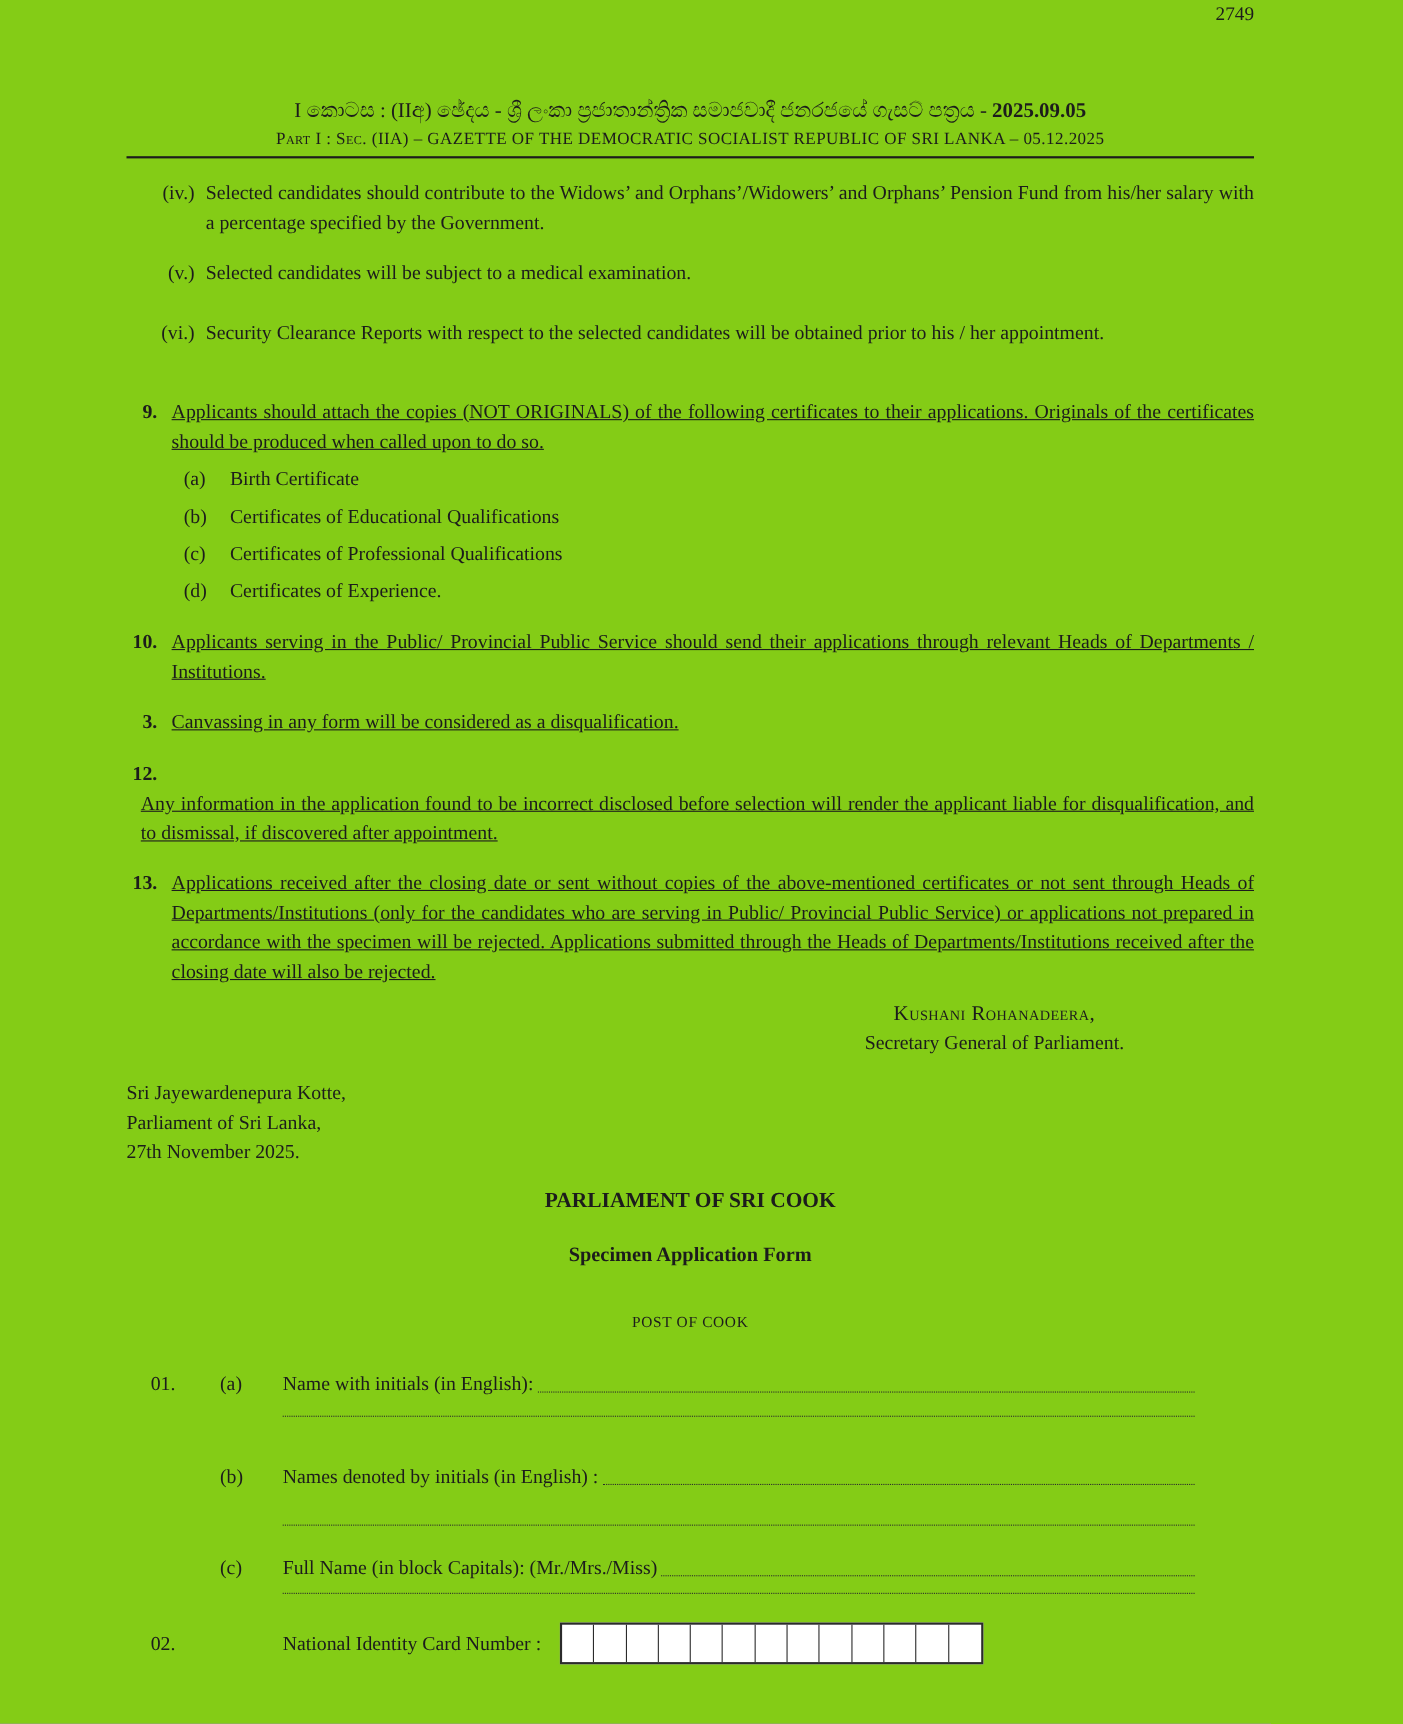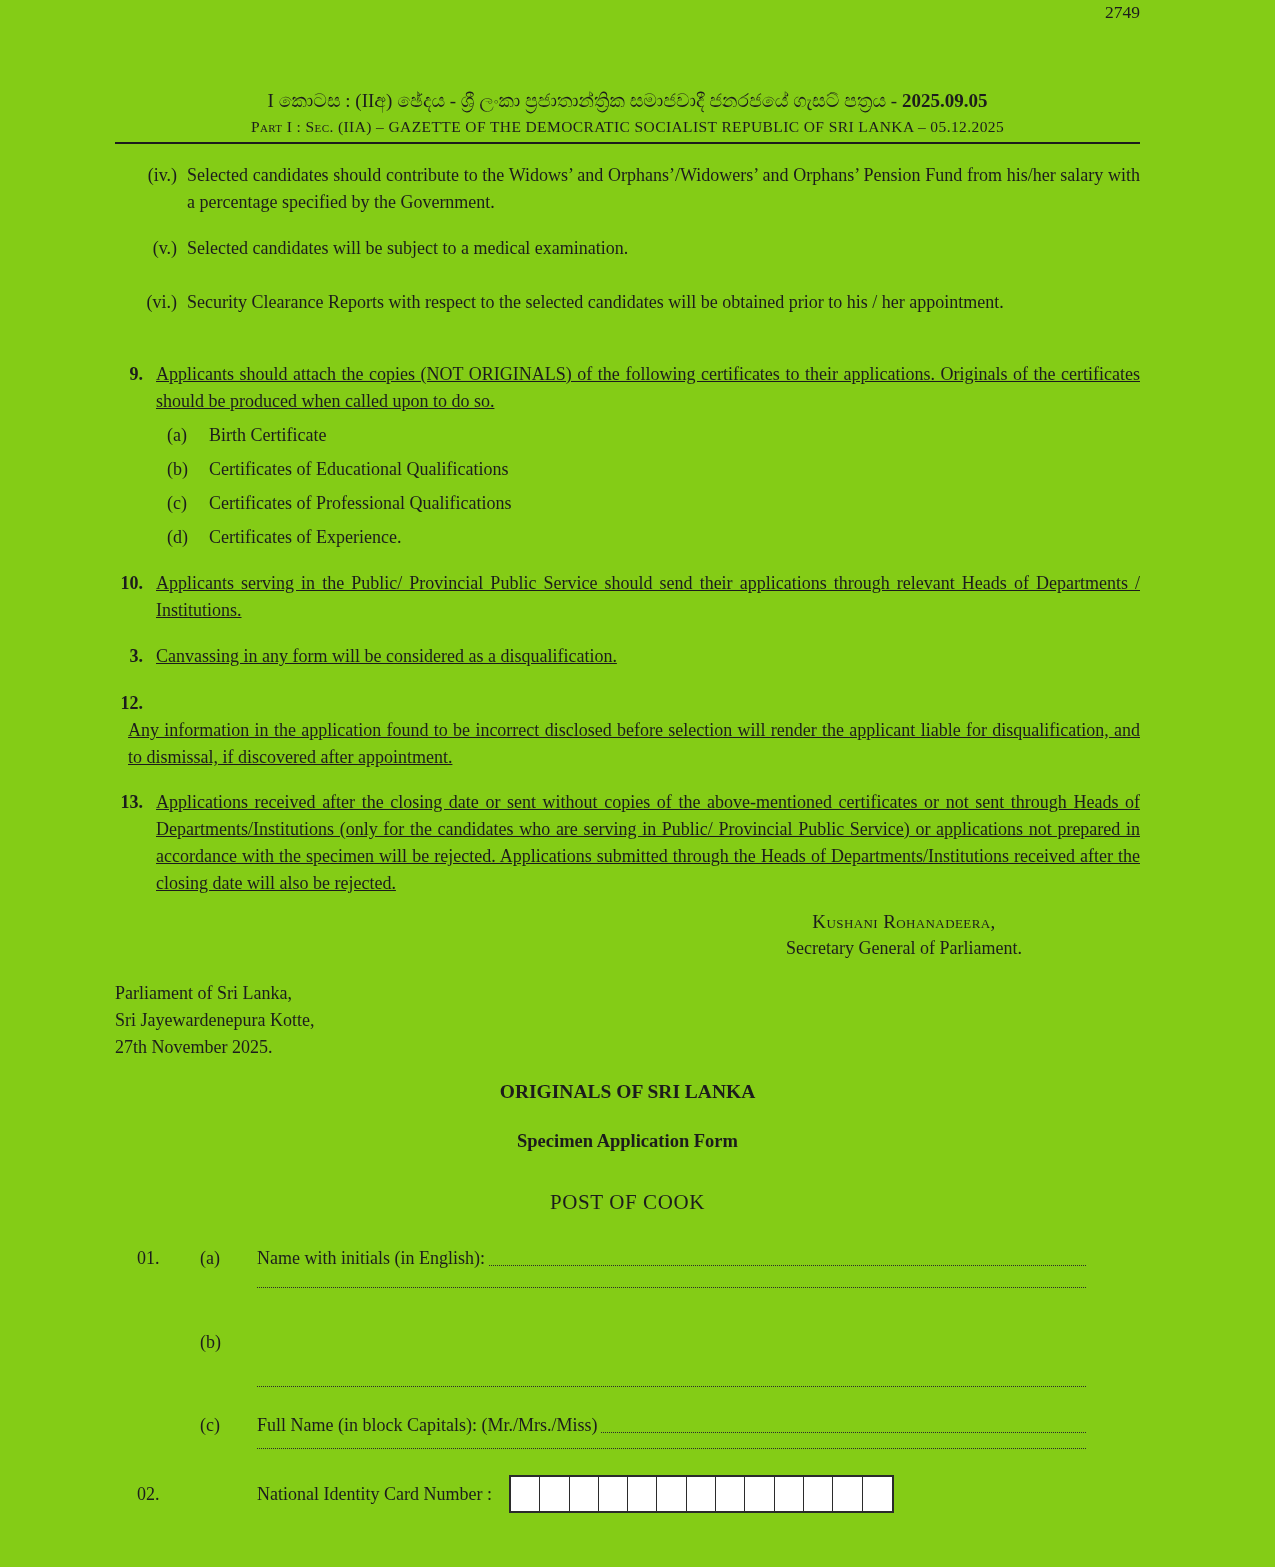--- a/index.html
+++ b/index.html
@@ -38,21 +38,21 @@
   .sub .txt { margin-left:6px; }
 
   
   .sig { width:400px; margin:11px 0 0 589px; text-align:center; }
   .sig-name { font-variant:small-caps; font-size:19px; letter-spacing:0.4px; }
   .addr { margin-top:18px; }
 
   
   .t-main { margin-top:17px; text-align:center; font-weight:bold; font-size:19.5px; }
   .t-sub  { margin-top:23px; text-align:center; font-weight:bold; font-size:18.5px; }
-  .t-post { margin-top:34px; text-align:center; font-size:21px; letter-spacing:0.6px; }
+  .t-post { margin-top:34px; text-align:center; font-size:14px; letter-spacing:0.6px; }
 
   
   .frow { display:flex; align-items:flex-start; }
   .f-a   { margin-top:29px; }
   .f-b   { margin-top:41px; }
   .f-c   { margin-top:25px; }
   .f-nic { margin-top:26px; align-items:center; }
   .fnum { width:63px; padding-left:22px; flex:0 0 auto; }
   .flet { width:79px; padding-left:22px; flex:0 0 auto; }
   .fbody { flex:1; display:flex; margin-right:54px; }
@@ -131,42 +131,46 @@
       <div class="num">13.</div>
       <div class="txt">Applications received after the closing date or sent without copies of the above-mentioned certificates or not sent through Heads of Departments/Institutions (only for the candidates who are serving in Public/ Provincial Public Service) or applications not prepared in accordance with the specimen will be rejected. Applications submitted through the Heads of Departments/Institutions received after the closing date will also be rejected.</div>
     </div>
 
     <div class="sig">
       <div class="sig-name">Kushani Rohanadeera,</div>
       <div>Secretary General of Parliament.</div>
     </div>
 
     <div class="addr">
+      <div>Sri Jayewardenepura Kotte,</div>
       <div>Parliament of Sri Lanka,</div>
-      <div>Sri Jayewardenepura Kotte,</div>
       <div>27th November 2025.</div>
     </div>
 
-    <div class="t-main">ORIGINALS OF SRI LANKA</div>
+    <div class="t-main">PARLIAMENT OF SRI COOK</div>
     <div class="t-sub">Specimen Application Form</div>
     <div class="t-post">POST OF COOK</div>
 
     <div class="frow f-a">
       <div class="fnum">01.</div>
       <div class="flet">(a)</div>
       <div class="fbody">
         <span class="flabel">Name with initials (in English):</span>
         <span class="leader"></span>
       </div>
     </div>
     <div class="dotline dl-1"></div>
 
     <div class="frow f-b">
       <div class="fnum"></div>
       <div class="flet">(b)</div>
+      <div class="fbody">
+        <span class="flabel">Names denoted by initials (in English)  :</span>
+        <span class="leader"></span>
+      </div>
     </div>
     <div class="dotline dl-2"></div>
 
     <div class="frow f-c">
       <div class="fnum"></div>
       <div class="flet">(c)</div>
       <div class="fbody">
         <span class="flabel">Full Name (in block Capitals): (Mr./Mrs./Miss)</span>
         <span class="leader"></span>
       </div>

